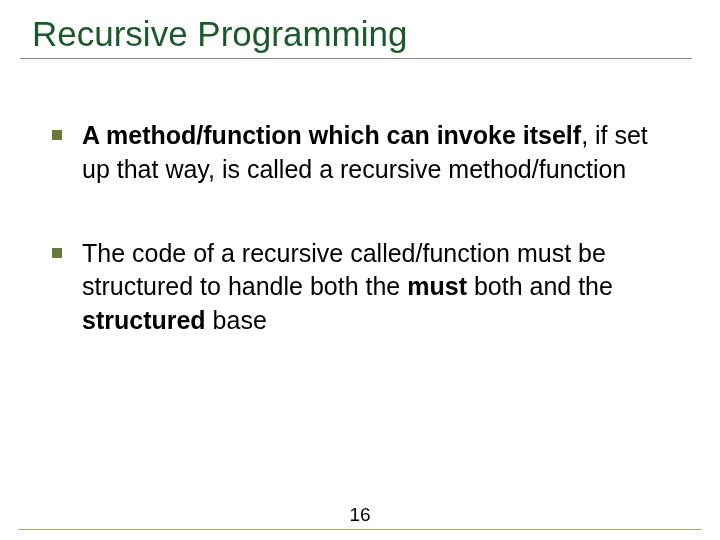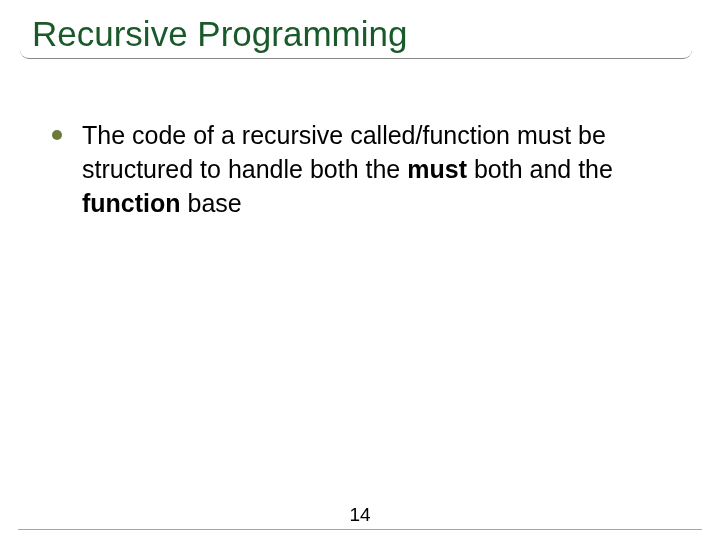--- a/index.html
+++ b/index.html
@@ -1,15 +1,15 @@
 <!DOCTYPE html>
 <html><head>
 <meta charset="utf-8">
 <style>
-  * { margin: 0; padding: 0; box-sizing: border-box; border-radius: 9px; }
+  * { margin: 0; padding: 0; box-sizing: border-box; }
   body {
     width: 720px;
     height: 540px;
     background: #ffffff;
     font-family: Arial, Helvetica, sans-serif;
     position: relative;
     overflow: hidden;
   }
   .slide {
     width: 100%;
@@ -74,23 +74,27 @@
 </head>
 <body>
 
 <div class="slide">
   <div class="title-wrap">
     <h1 class="title">Recursive Programming</h1>
   </div>
 
   <div class="content">
 
+    <div class="bullet-row">
+      <div class="bullet-marker"></div>
+      <div class="bullet-text"><span></span><span class="bold">A method/function which can invoke itself</span><span>, if set up that way, is called a recursive method/function</span><span class="bold"></span><span></span><span class="bold"></span><span></span></div>
+    </div>
 
     <div class="bullet-row">
       <div class="bullet-marker"></div>
-      <div class="bullet-text"><span>The code of a recursive called/function must be structured to handle both the </span><span class="bold">must</span><span> both and the </span><span class="bold">function</span><span> base</span><span class="bold"></span><span></span></div>
+      <div class="bullet-text"><span>The code of a recursive called/function must be structured to handle both the </span><span class="bold">must</span><span> both and the </span><span class="bold">structured</span><span> base</span><span class="bold"></span><span></span></div>
     </div>
 
   </div>
 
-  <div class="page-number">14</div>
+  <div class="page-number">16</div>
   <div class="bottom-rule"></div>
 </div>
 
 </body></html>

